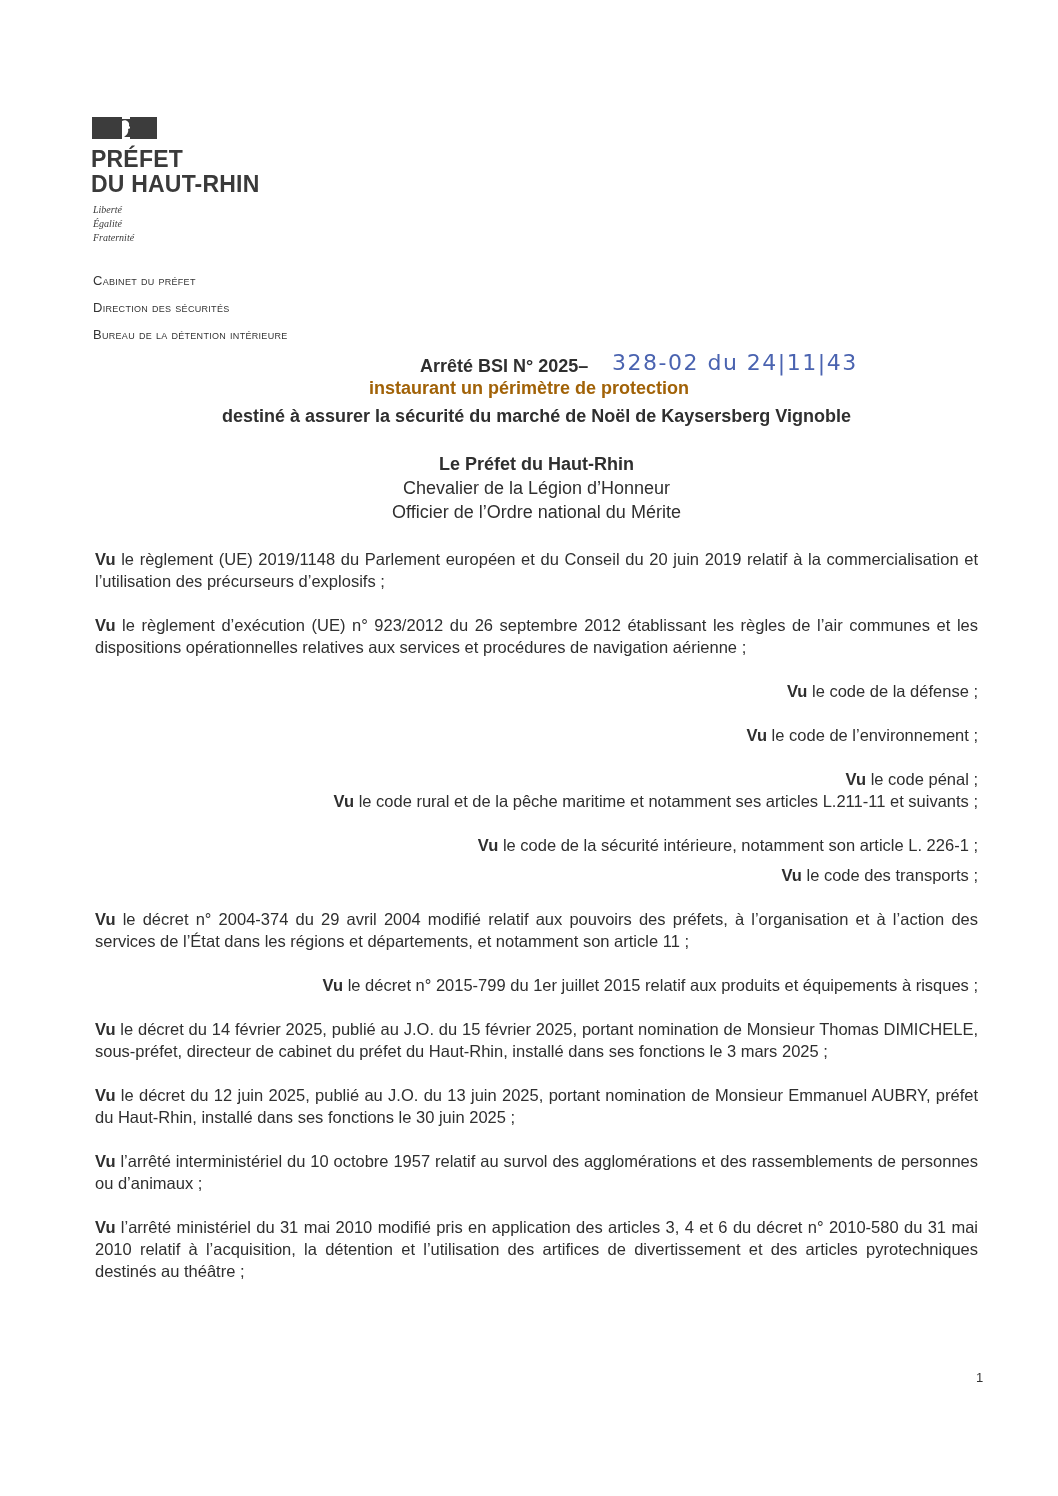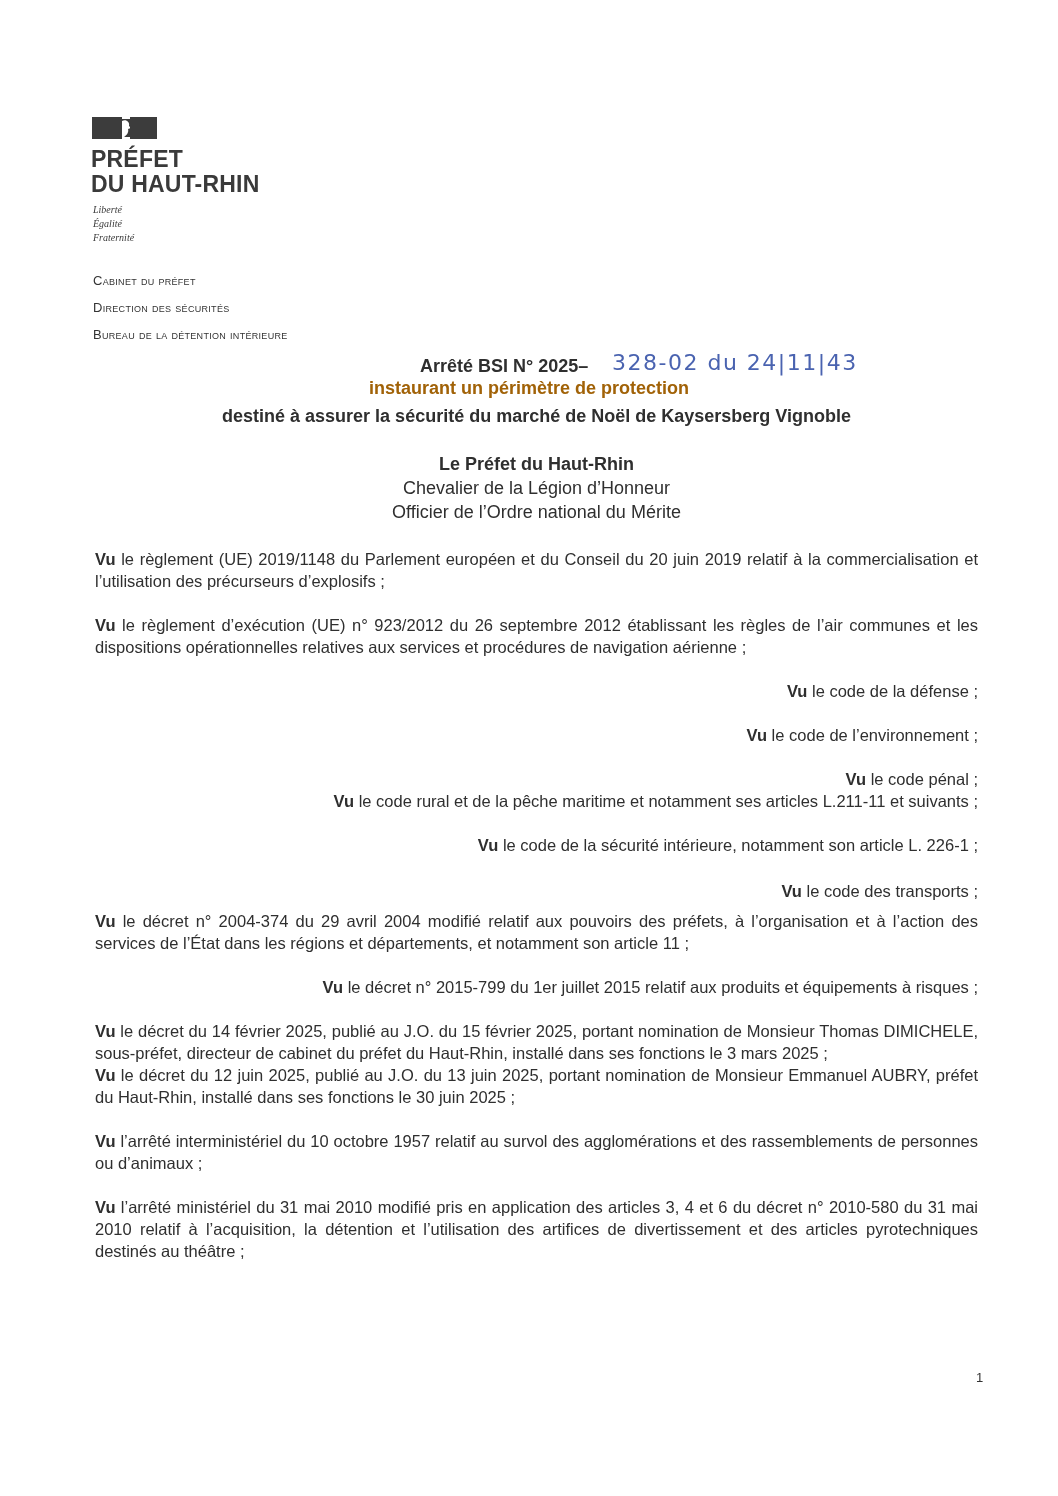--- a/index.html
+++ b/index.html
@@ -75,24 +75,24 @@
     <div>Officier de l’Ordre national du Mérite</div>
   </div>
 
   <div class="visas">
     <p class="visa" style="margin-bottom:22px"><b>Vu</b><span> le règlement (UE) 2019/1148 du Parlement européen et du Conseil du 20 juin 2019 relatif à la commercialisation et l’utilisation des précurseurs d’explosifs ;</span></p>
     <p class="visa" style="margin-bottom:22px"><b>Vu</b><span> le règlement d’exécution (UE) n° 923/2012 du 26 septembre 2012 établissant les règles de l’air communes et les dispositions opérationnelles relatives aux services et procédures de navigation aérienne ;</span></p>
     <p class="visa single" style="margin-bottom:22px"><b>Vu</b><span> le code de la défense ;</span></p>
     <p class="visa single" style="margin-bottom:22px"><b>Vu</b><span> le code de l’environnement ;</span></p>
     <p class="visa single" style=""><b>Vu</b><span> le code pénal ;</span></p>
     <p class="visa single" style="margin-bottom:22px"><b>Vu</b><span> le code rural et de la pêche maritime et notamment ses articles L.211-11 et suivants ;</span></p>
-    <p class="visa single" style="margin-bottom:24px"><b>Vu</b><span> le code de la sécurité intérieure, notamment son article L. 226-1 ;</span></p>
-    <p class="visa single" style="margin-bottom:8px"><b>Vu</b><span> le code des transports ;</span></p>
+    <p class="visa single" style="margin-bottom:8px"><b>Vu</b><span> le code de la sécurité intérieure, notamment son article L. 226-1 ;</span></p>
+    <p class="visa single" style="margin-bottom:22px"><b>Vu</b><span> le code des transports ;</span></p>
     <p class="visa" style="margin-bottom:22px"><b>Vu</b><span> le décret n° 2004-374 du 29 avril 2004 modifié relatif aux pouvoirs des préfets, à l’organisation et à l’action des services de l’État dans les régions et départements, et notamment son article 11 ;</span></p>
     <p class="visa single" style="margin-bottom:22px"><b>Vu</b><span> le décret n° 2015-799 du 1er juillet 2015 relatif  aux produits et équipements à risques ;</span></p>
-    <p class="visa" style=""><b>Vu</b><span> le décret du 14 février 2025, publié au J.O. du 15 février 2025, portant nomination de Monsieur Thomas DIMICHELE, sous-préfet, directeur de cabinet du préfet du Haut-Rhin, installé dans ses fonctions le 3 mars 2025 ;</span></p>
+    <p class="visa" style="margin-bottom:22px"><b>Vu</b><span> le décret du 14 février 2025, publié au J.O. du 15 février 2025, portant nomination de Monsieur Thomas DIMICHELE, sous-préfet, directeur de cabinet du préfet du Haut-Rhin, installé dans ses fonctions le 3 mars 2025 ;</span></p>
     <p class="visa" style="margin-bottom:22px"><b>Vu</b><span> le décret du 12 juin 2025, publié au J.O. du 13 juin 2025, portant nomination de Monsieur Emmanuel AUBRY, préfet du  Haut-Rhin, installé dans ses fonctions le 30 juin 2025 ;</span></p>
     <p class="visa" style="margin-bottom:22px"><b>Vu</b><span> l’arrêté interministériel du 10 octobre 1957 relatif au survol des agglomérations et des rassemblements de personnes ou d’animaux ;</span></p>
     <p class="visa"><b>Vu</b><span> l’arrêté ministériel du 31 mai 2010 modifié pris en application des articles 3, 4 et 6 du décret n° 2010-580 du 31 mai 2010 relatif à l’acquisition, la détention et l’utilisation des artifices de divertissement et des articles pyrotechniques destinés au théâtre ;</span></p>
   </div>
 
   <div class="page-number">1</div>
 </div>
 
 </body></html>

